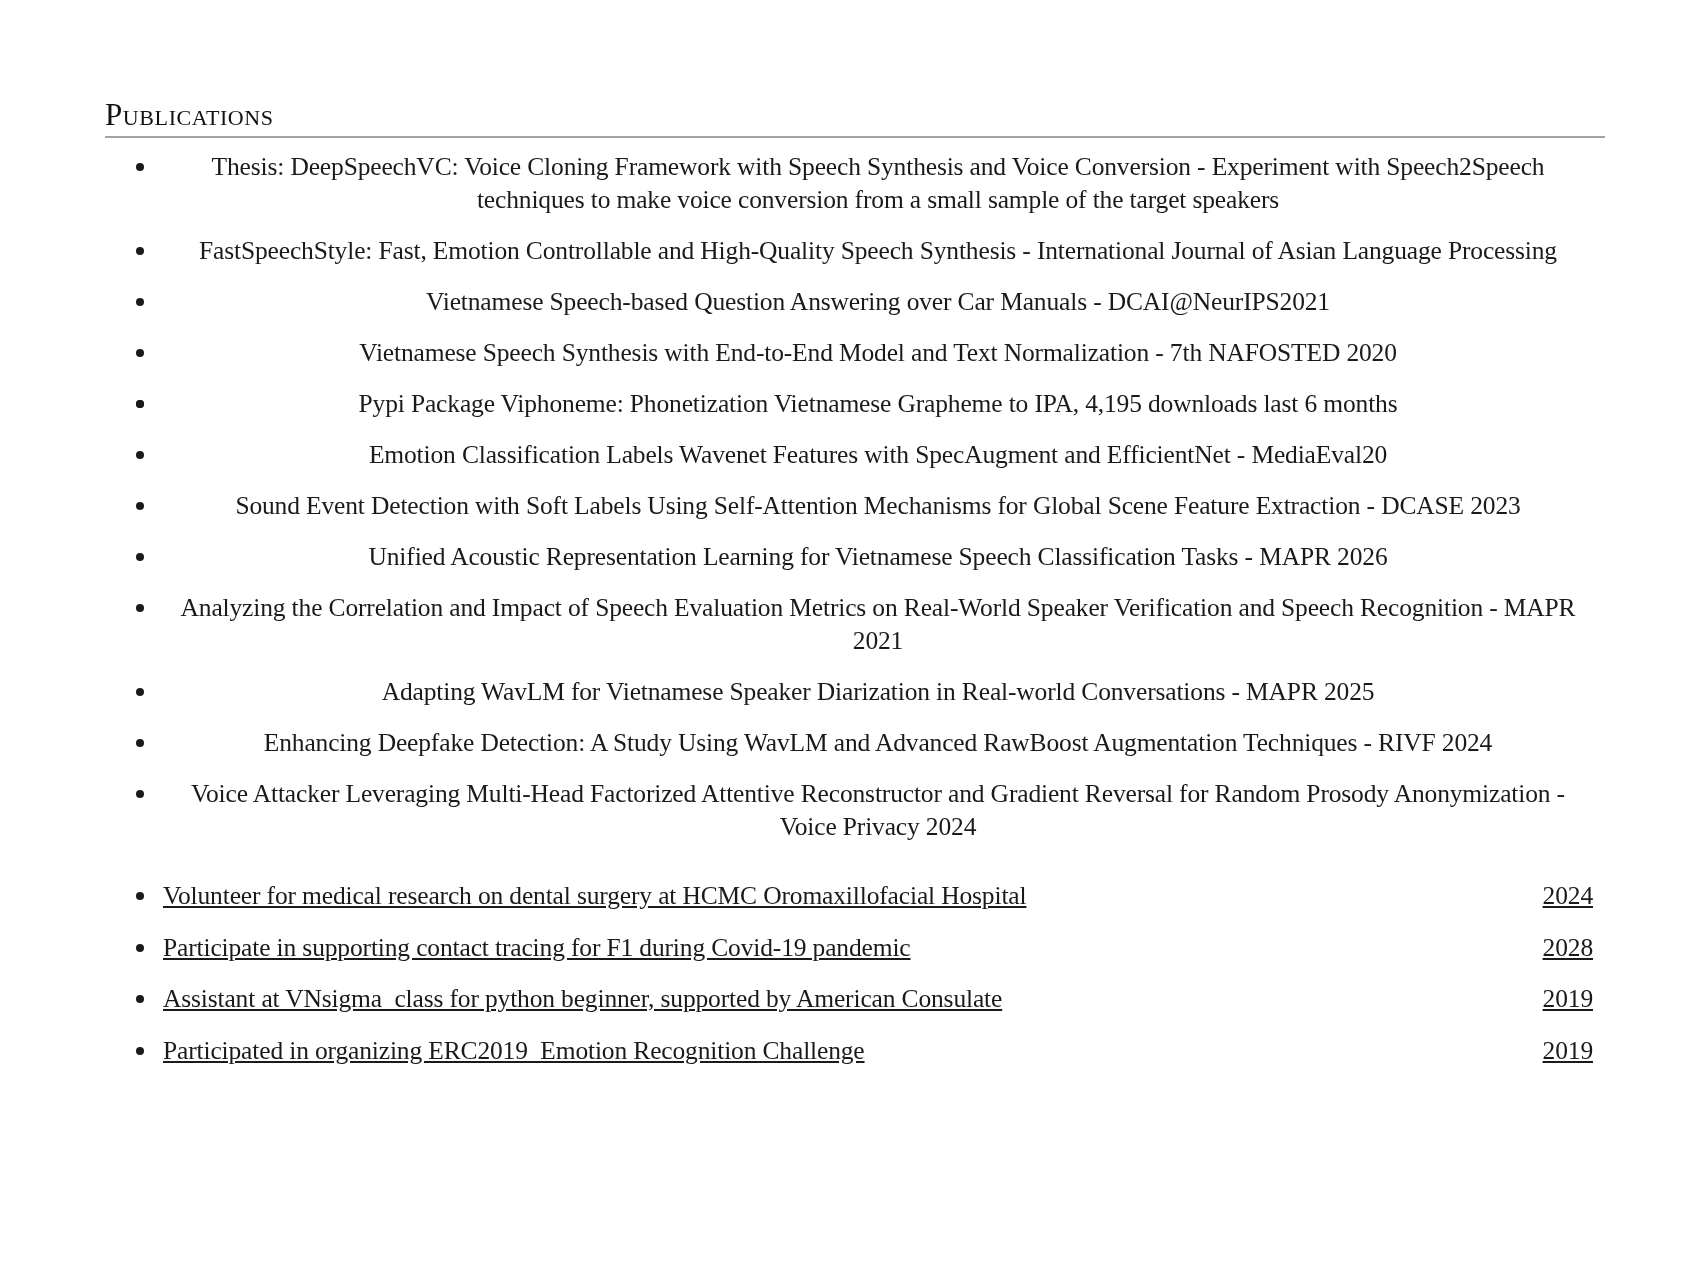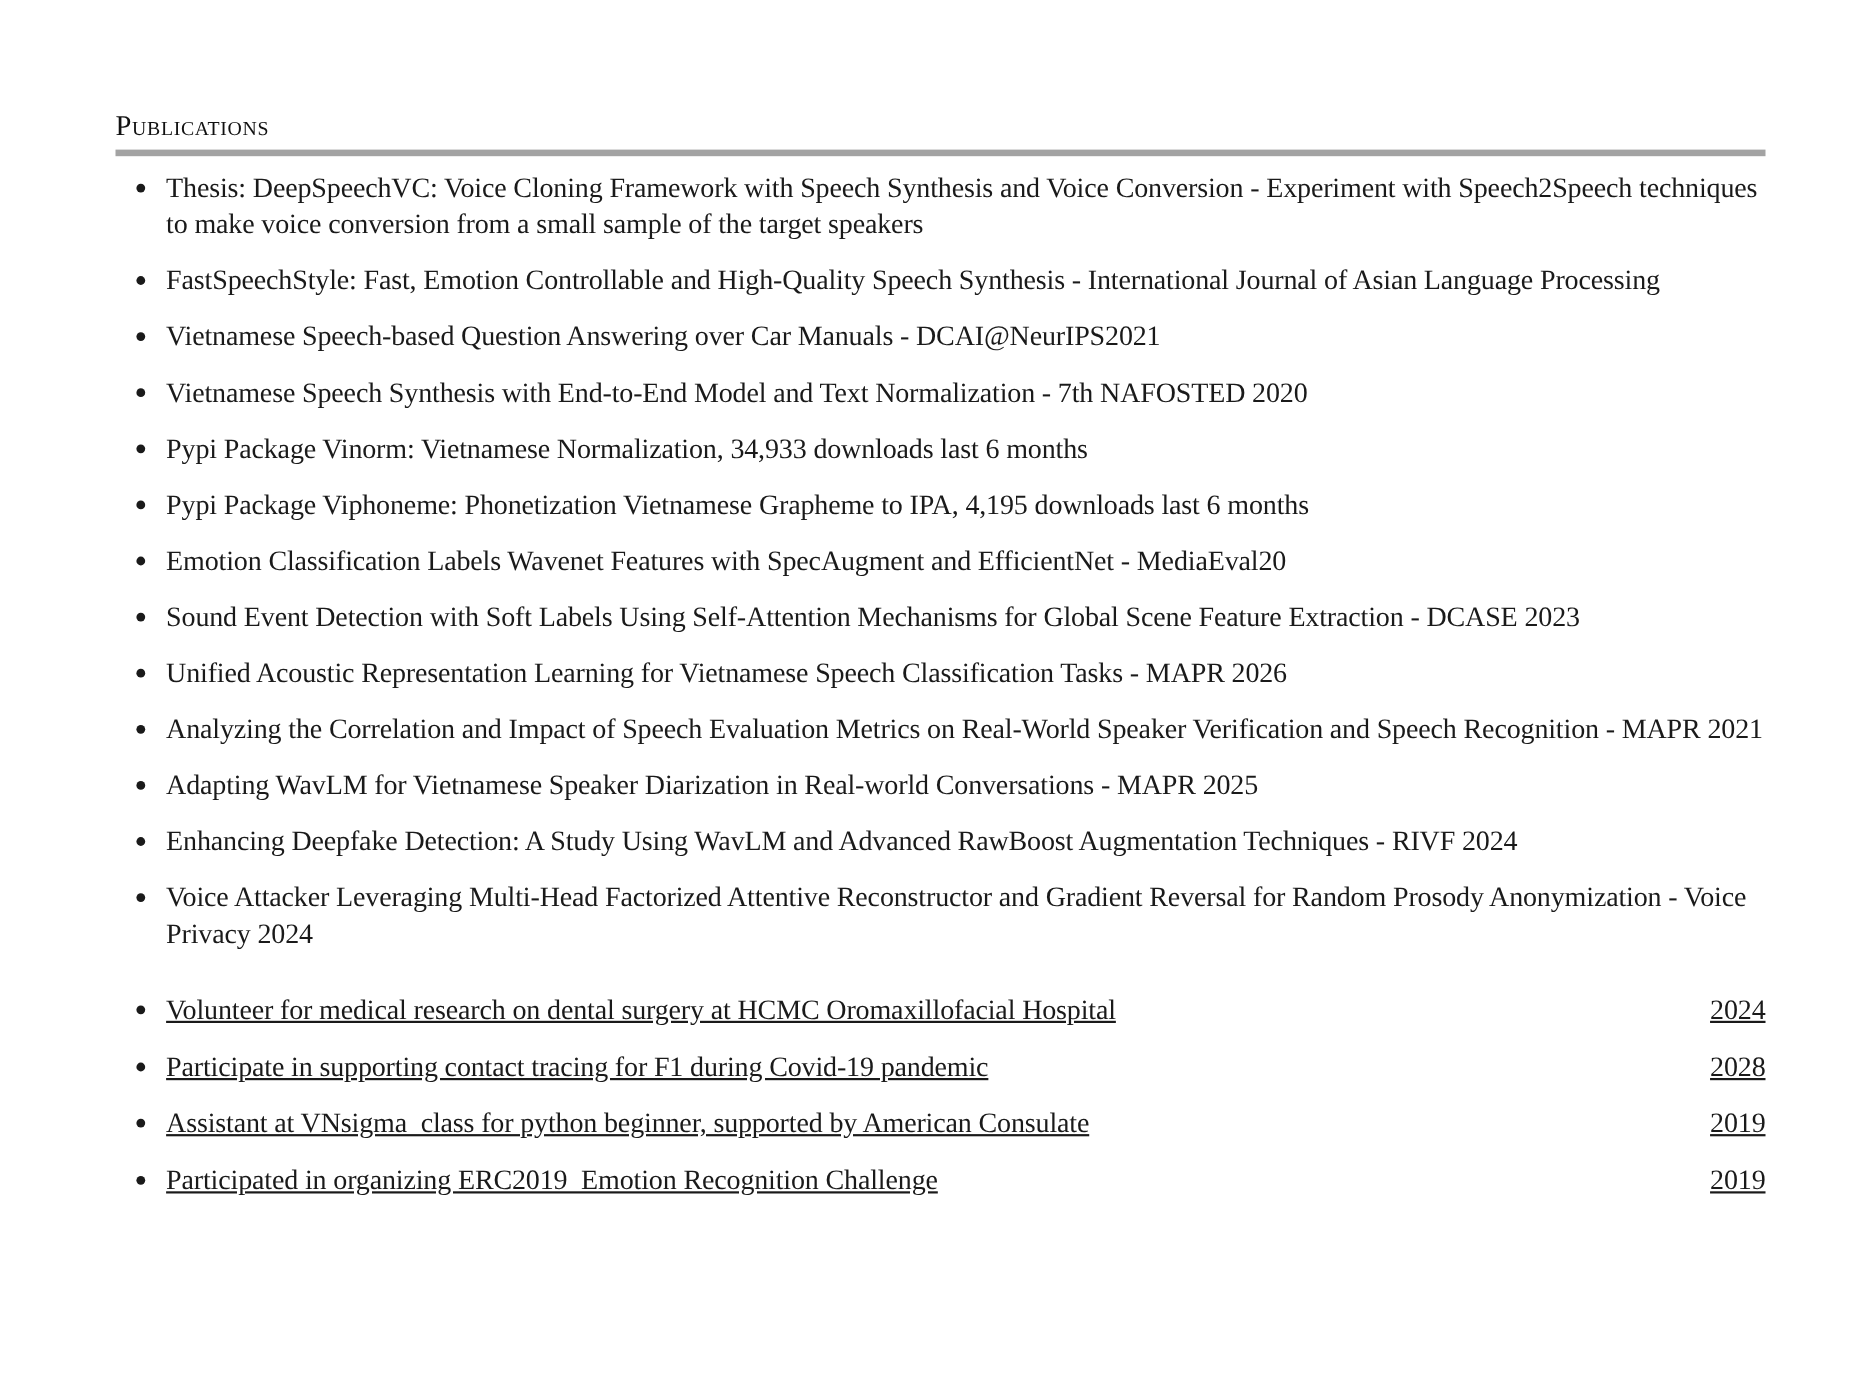--- a/index.html
+++ b/index.html
@@ -15,34 +15,35 @@
       font-family: "Liberation Serif", "DejaVu Serif", serif;
       color: #1a1a1a;
     }
     .page {
       position: absolute;
       left: 105px;
       top: 96px;
       width: 1500px;
     }
     .section-heading {
-      font-size: 26px;
+      font-size: 31px;
       font-variant: small-caps;
       letter-spacing: 0.6px;
       line-height: 38px;
       margin: 0;
       padding: 0 0 2px 0;
-      border-bottom: 6px solid #a3a3a3;
+      border-bottom: 2px solid #a3a3a3;
       font-weight: normal;
       color: #111;
     }
     ul.items {
       list-style: none;
-      margin: 0;
+      margin: 12px;
       padding: 0;
+      text-align: center;
     }
     ul.items li {
       position: relative;
       padding-left: 46px;
       font-size: 25.5px;
       line-height: 33px;
       letter-spacing: -0.15px;
     }
     ul.items li .bullet {
       position: absolute;
@@ -64,21 +65,21 @@
 <body>
 
 <div class="page">
   <section>
     <h2 class="section-heading">Publications</h2>
     <ul class="items" id="pubs">
       <li><span class="bullet"></span><span>Thesis: DeepSpeechVC: Voice Cloning Framework with Speech Synthesis and Voice Conversion - Experiment with Speech2Speech techniques to make voice conversion from a small sample of the target speakers</span></li>
       <li><span class="bullet"></span><span>FastSpeechStyle: Fast, Emotion Controllable and High-Quality Speech Synthesis - International Journal of Asian Language Processing</span></li>
       <li><span class="bullet"></span><span>Vietnamese Speech-based Question Answering over Car Manuals - DCAI@NeurIPS2021</span></li>
       <li><span class="bullet"></span><span>Vietnamese Speech Synthesis with End-to-End Model and Text Normalization - 7th NAFOSTED 2020</span></li>
-      <li><span class="bullet"></span><span>Pypi Package Vinorm: Vietnamese Normalization, 34,933 downloads last 6 months</span></li>
+      <li><span class="bullet"></span></li>
       <li><span class="bullet"></span><span>Pypi Package Viphoneme: Phonetization Vietnamese Grapheme to IPA, 4,195 downloads last 6 months</span></li>
       <li><span class="bullet"></span><span>Emotion Classification Labels Wavenet Features with SpecAugment and EfficientNet - MediaEval20</span></li>
       <li><span class="bullet"></span><span>Sound Event Detection with Soft Labels Using Self-Attention Mechanisms for Global Scene Feature Extraction - DCASE 2023</span></li>
       <li><span class="bullet"></span><span>Unified Acoustic Representation Learning for Vietnamese Speech Classification Tasks - MAPR 2026</span></li>
       <li><span class="bullet"></span><span>Analyzing the Correlation and Impact of Speech Evaluation Metrics on Real-World Speaker Verification and Speech Recognition - MAPR 2021</span></li>
       <li><span class="bullet"></span><span>Adapting WavLM for Vietnamese Speaker Diarization in Real-world Conversations - MAPR 2025</span></li>
       <li><span class="bullet"></span><span>Enhancing Deepfake Detection: A Study Using WavLM and Advanced RawBoost Augmentation Techniques - RIVF 2024</span></li>
       <li><span class="bullet"></span><span>Voice Attacker Leveraging Multi-Head Factorized Attentive Reconstructor and Gradient Reversal for Random Prosody Anonymization - Voice Privacy 2024</span></li>
     </ul>
   </section>

